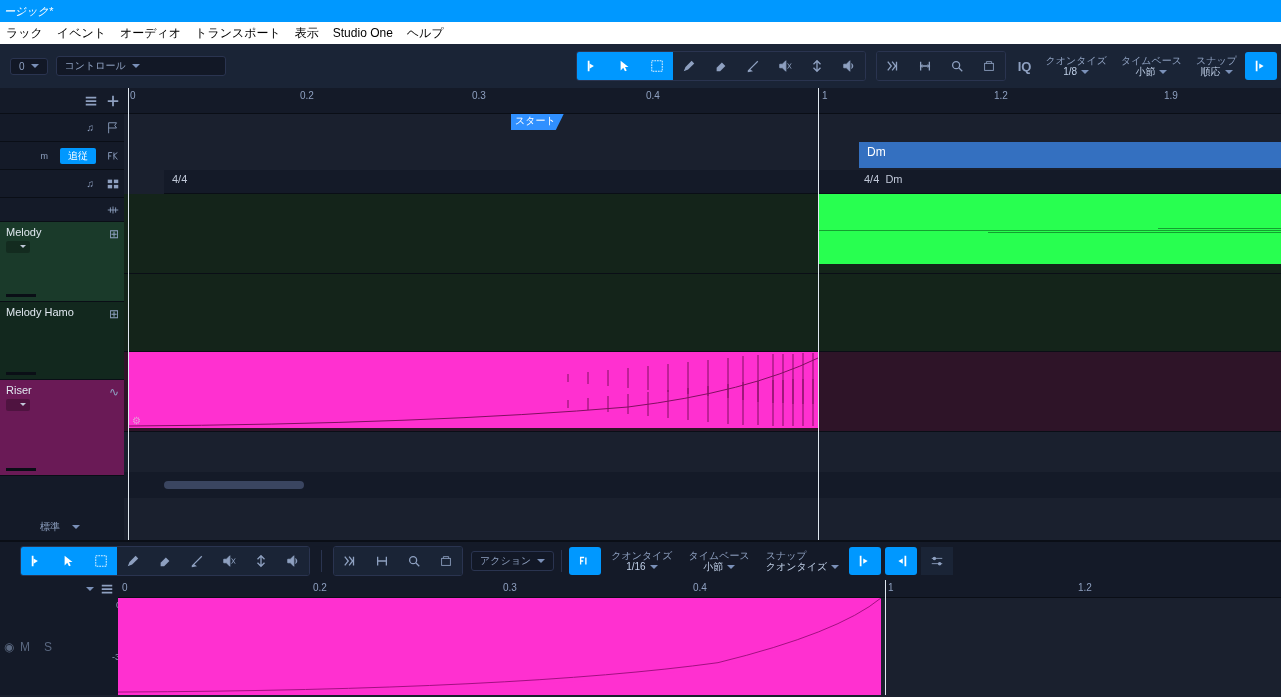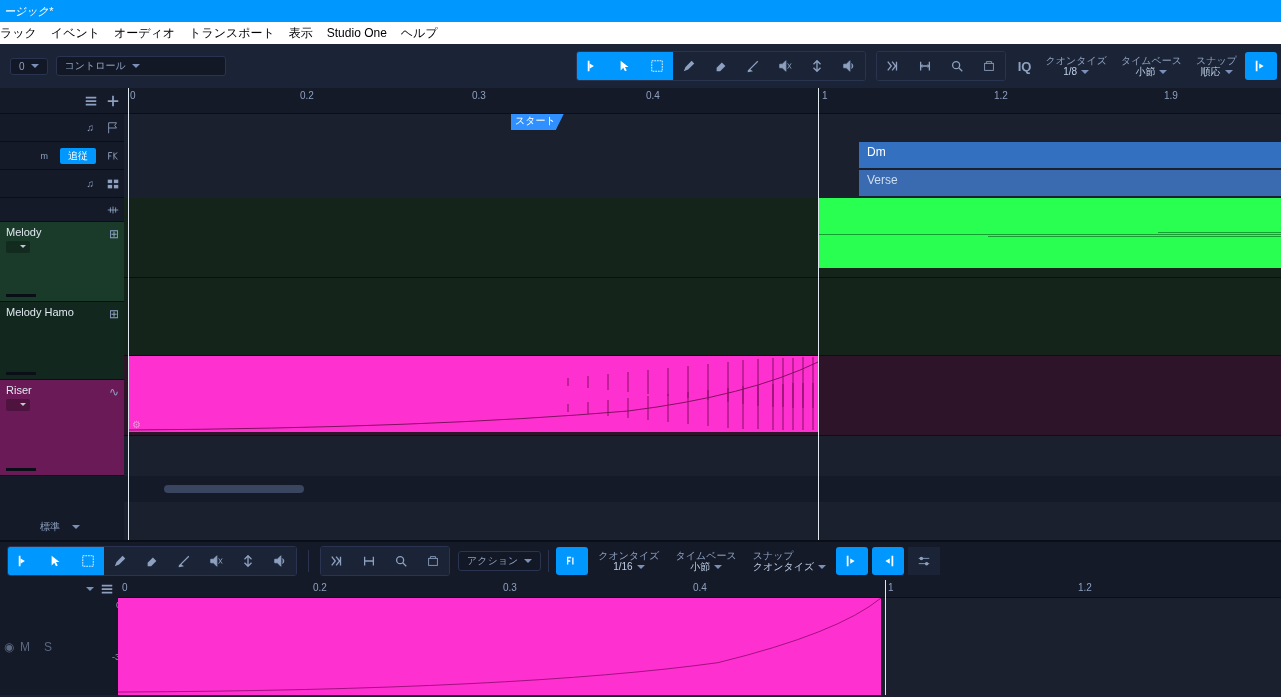--- a/index.html
+++ b/index.html
@@ -1,18 +1,18 @@
 <!DOCTYPE html>
 <html><head>
 <meta charset="utf-8">
 <style>
 * { margin: 0; padding: 0; box-sizing: border-box; font-family: "Meiryo", "Yu Gothic", sans-serif; user-select: none; }
 html, body { width: 1281px; height: 697px; background: #1a202e; color: #c0c8d8; overflow: hidden; }
 .titlebar { height: 22px; background: #0098ff; color: #fff; font-size: 11px; display: flex; align-items: center; padding-left: 4px; font-style: italic; }
-.menubar { height: 22px; background: #fff; color: #000; font-size: 12px; display: flex; align-items: center; gap: 14px; padding-left: 0; }
+.menubar { height: 22px; background: #fff; color: #000; font-size: 12px; display: flex; align-items: center; gap: 14px; padding-left: 6px; }
 .menuitm { cursor: pointer; }
 .toolbar { height: 44px; background: #1a2436; display: flex; align-items: center; }
 .tb-left { display: flex; align-items: center; gap: 8px; padding-left: 10px; }
 .tb-dd { background: #121826; border: 1px solid #2a3450; border-radius: 3px; font-size: 10px; padding: 2px 8px; display: flex; align-items: center; gap: 6px; color: #8ea0c0; }
 .tb-dd.wide { width: 170px; justify-content: flex-start; }
 .tri { width: 0; height: 0; border-left: 4px solid transparent; border-right: 4px solid transparent; border-top: 4px solid #7a90b8; }
 .tb-center { margin-left: auto; display: flex; align-items: center; gap: 2px; padding-right: 4px; }
 .tool-grp { display: flex; border: 1px solid #2a3450; border-radius: 3px; overflow: hidden; margin: 0 4px; }
 .tool-btn { width: 32px; height: 28px; display: flex; align-items: center; justify-content: center; background: #1a2436; cursor: pointer; color: #8ea0c0; }
 .tool-btn.active { background: #0098ff; color: #fff; }
@@ -52,21 +52,21 @@
 .clip-lane.h78 { height: 78px; }
 .clip-lane.dark { background: #14241a; border-bottom: 1px solid #0a0e16; }
 .clip-lane.darkP { background: #2e1428; border-bottom: 1px solid #0a0e16; }
 .green-clip { position: absolute; left: 694px; right: 0; top: 0; height: 70px; background: #28ff50; }
 .green-line { position: absolute; left: 0; right: 0; height: 1px; background: #14a030; }
 .pink-clip { position: absolute; left: 4px; width: 690px; top: 0; height: 76px; background: #ff30d0; overflow: hidden; }
 .wave-svg { position: absolute; left: 0; top: 0; width: 100%; height: 100%; }
 .arr-footer { height: 26px; background: #141a28; display: flex; align-items: center; padding-left: 40px; gap: 12px; font-size: 10px; color: #8ea0c0; }
 .scroll-thumb { width: 140px; height: 8px; background: #3a4560; border-radius: 4px; }
 .editor { height: 155px; background: #1a202e; border-top: 2px solid #0a0e16; display: flex; flex-direction: column; }
-.ed-tb { height: 38px; background: #141a28; display: flex; align-items: center; gap: 4px; padding: 0 3px; }
+.ed-tb { height: 38px; background: #141a28; display: flex; align-items: center; gap: 4px; padding: 0 16px; }
 .ed-main { flex: 1; display: flex; }
 .ed-left { width: 118px; background: #141a28; display: flex; flex-direction: column; }
 .ed-left-top { height: 18px; display: flex; align-items: center; justify-content: flex-end; padding-right: 4px; gap: 6px; }
 .ed-left-bot { flex: 1; display: flex; align-items: center; gap: 14px; padding-left: 20px; font-size: 12px; color: #5a6880; }
 .ed-canvas { flex: 1; position: relative; }
 .ed-ruler { height: 18px; background: #141a28; border-bottom: 1px solid #0a0e16; position: relative; }
 .ed-wave { position: absolute; top: 18px; left: 0; width: 763px; bottom: 0; background: #ff30d0; }
 .db-lbl { position: absolute; left: -24px; font-size: 9px; color: #8ea0c0; }
 .icn { width: 14px; height: 14px; }
 svg { display: block; }
@@ -277,22 +277,23 @@
       <span class="ruler-lbl" style="left:698px">1</span>
       <span class="ruler-lbl" style="left:870px">1.2</span>
       <span class="ruler-lbl" style="left:1040px">1.9</span>
     </div>
     <div class="lane">
       <div class="start-flag">スタート</div>
     </div>
     <div class="lane">
       <div class="chord-block">Dm</div>
     </div>
-    <div class="lane">
-      <div class="verse-block">Verse</div>
+    <div class="lane sig">
+      <span class="sig-lbl" style="left:8px">4/4</span>
+      <span class="sig-lbl" style="left:700px"><span>4/4</span>&nbsp;&nbsp;<span>Dm</span></span>
     </div>
     <div class="clip-lane h80 dark">
       <div class="green-clip">
         <div class="green-line" style="top:36px"></div>
         <div class="green-line" style="top:38px;left:170px"></div>
         <div class="green-line" style="top:34px;left:340px"></div>
       </div>
     </div>
     <div class="clip-lane h78 dark"></div>
     <div class="clip-lane h80 darkP">

